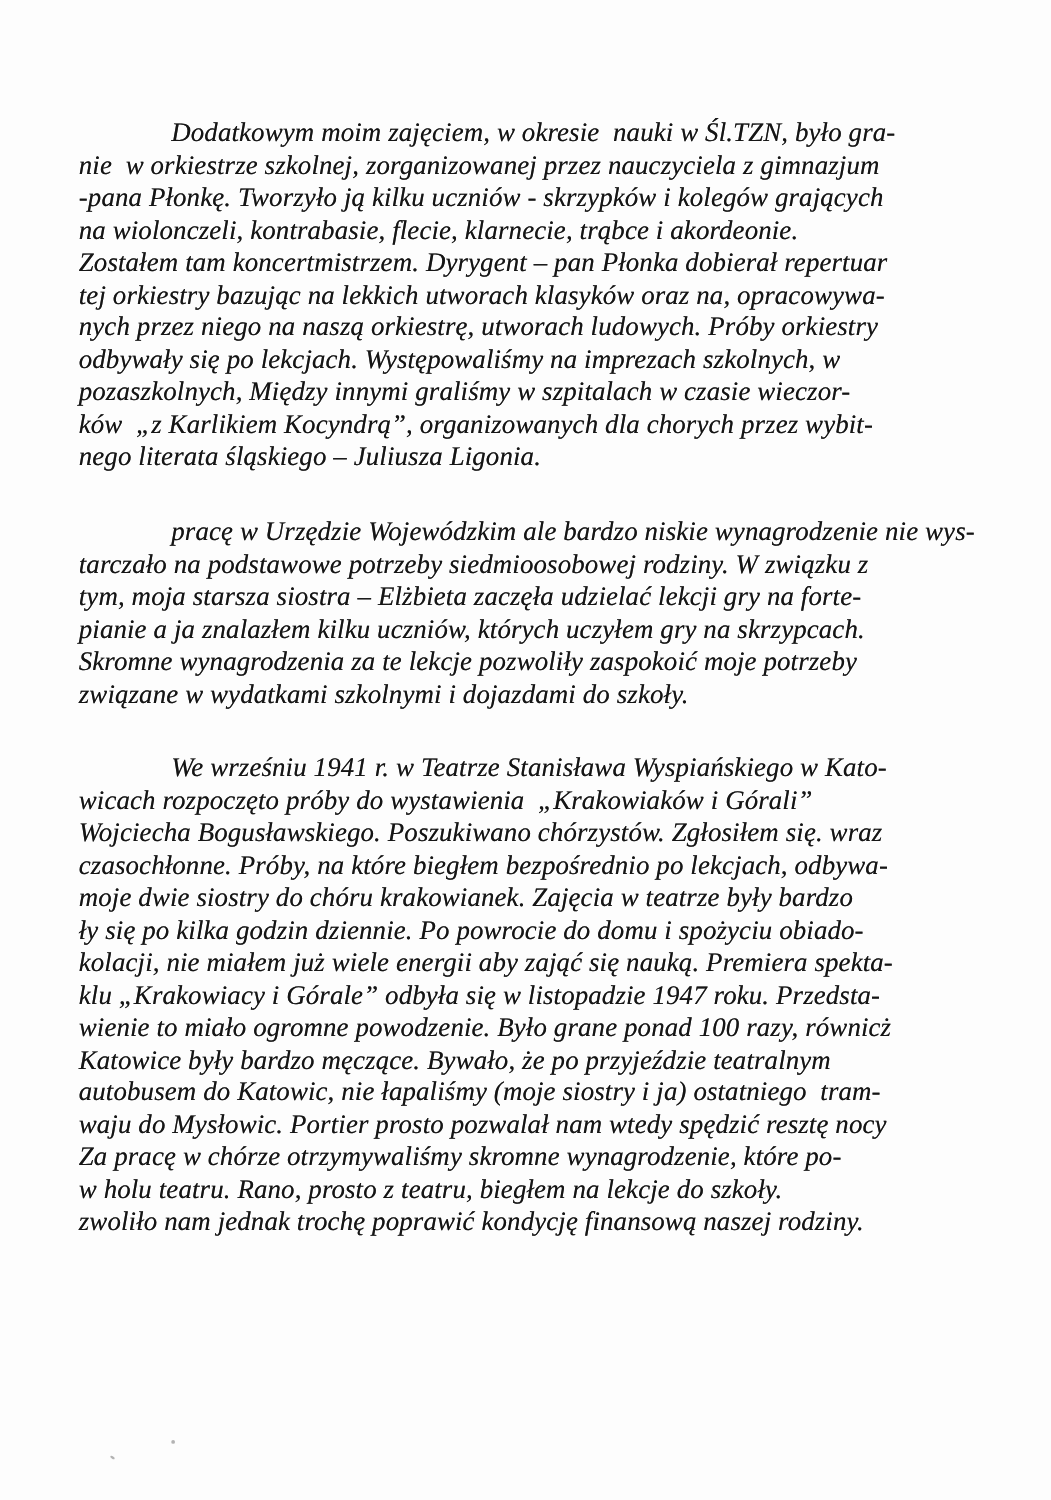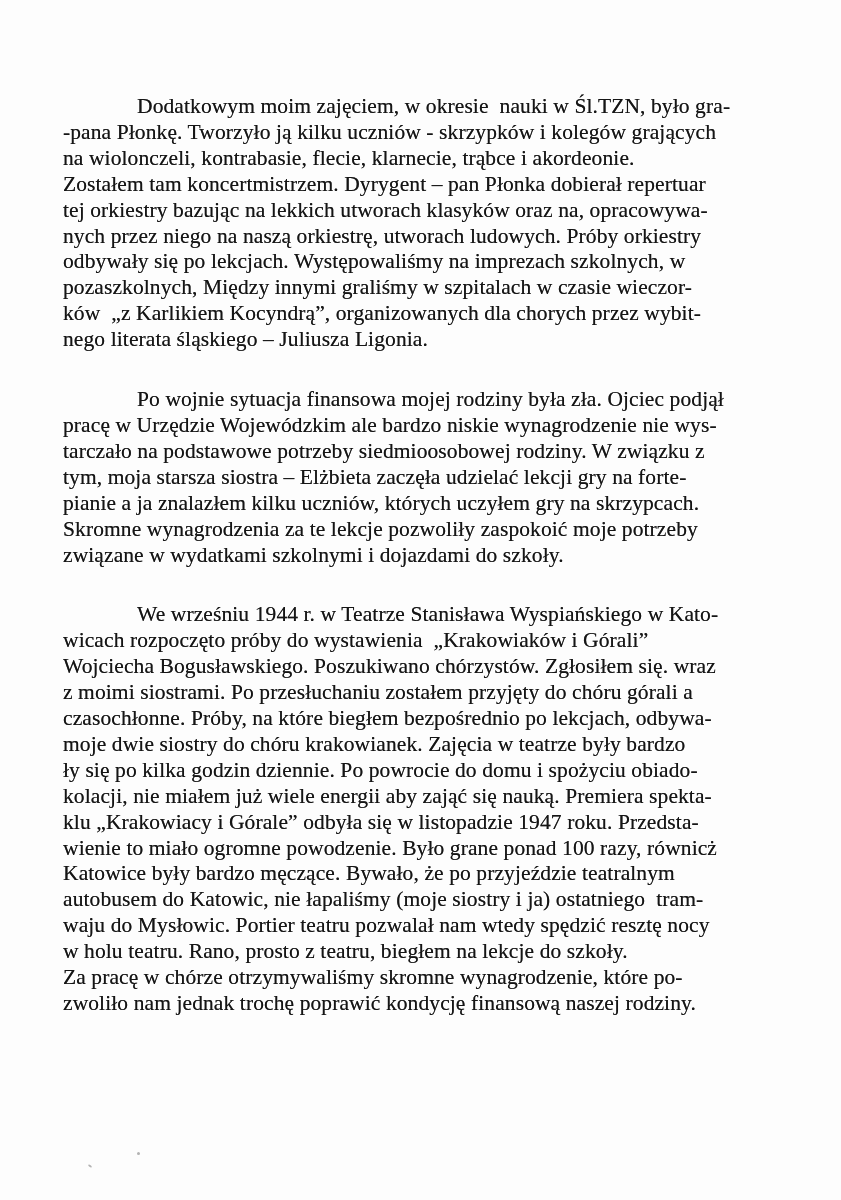--- a/index.html
+++ b/index.html
@@ -26,72 +26,72 @@
     line-height: 25.9px;
     letter-spacing: 0.1px;
     
     text-shadow: 0 0 0.5px rgba(10,10,10,0.65);
   }
   .paragraph { margin: 0; }
   .paragraph + .paragraph { margin-top: 34px; }
   .paragraph .line:first-child { text-indent: 74px; }
   .line {
     white-space: pre;
+    font-style: italic;
   }
   .speck {
     position: absolute;
     width: 3px;
     height: 3px;
     border-radius: 50%;
     background: rgba(40,40,40,0.35);
   }
   .speck.s2 { width: 4px; height: 2px; transform: rotate(35deg); }
 </style>
 </head>
 <body>
 
 <div class="page">
   <div class="textblock" id="doc">
       <div class="paragraph">
         <div class="line">Dodatkowym moim zajęciem, w okresie  nauki w Śl.TZN, było gra-</div>
+        <div class="line">nie  w orkiestrze szkolnej, zorganizowanej przez nauczyciela z gimnazjum</div>
         <div class="line">-pana Płonkę. Tworzyło ją kilku uczniów - skrzypków i kolegów grających</div>
         <div class="line">na wiolonczeli, kontrabasie, flecie, klarnecie, trąbce i akordeonie.</div>
         <div class="line">Zostałem tam koncertmistrzem. Dyrygent – pan Płonka dobierał repertuar</div>
         <div class="line">tej orkiestry bazując na lekkich utworach klasyków oraz na, opracowywa-</div>
         <div class="line">nych przez niego na naszą orkiestrę, utworach ludowych. Próby orkiestry</div>
         <div class="line">odbywały się po lekcjach. Występowaliśmy na imprezach szkolnych, w</div>
         <div class="line">pozaszkolnych, Między innymi graliśmy w szpitalach w czasie wieczor-</div>
         <div class="line">ków  „z Karlikiem Kocyndrą”, organizowanych dla chorych przez wybit-</div>
         <div class="line">nego literata śląskiego – Juliusza Ligonia.</div>
       </div>
       <div class="paragraph">
-        <div class="line">Po wojnie sytuacja finansowa mojej rodziny była zła. Ojciec podjął</div>
         <div class="line">pracę w Urzędzie Wojewódzkim ale bardzo niskie wynagrodzenie nie wys-</div>
         <div class="line">tarczało na podstawowe potrzeby siedmioosobowej rodziny. W związku z</div>
         <div class="line">tym, moja starsza siostra – Elżbieta zaczęła udzielać lekcji gry na forte-</div>
         <div class="line">pianie a ja znalazłem kilku uczniów, których uczyłem gry na skrzypcach.</div>
         <div class="line">Skromne wynagrodzenia za te lekcje pozwoliły zaspokoić moje potrzeby</div>
         <div class="line">związane w wydatkami szkolnymi i dojazdami do szkoły.</div>
       </div>
       <div class="paragraph">
-        <div class="line">We wrześniu 1944 r. w Teatrze Stanisława Wyspiańskiego w Kato-</div>
+        <div class="line">We wrześniu 1941 r. w Teatrze Stanisława Wyspiańskiego w Kato-</div>
         <div class="line">wicach rozpoczęto próby do wystawienia  „Krakowiaków i Górali”</div>
         <div class="line">Wojciecha Bogusławskiego. Poszukiwano chórzystów. Zgłosiłem się. wraz</div>
-        <div class="line">z moimi siostrami. Po przesłuchaniu zostałem przyjęty do chóru górali a</div>
         <div class="line">czasochłonne. Próby, na które biegłem bezpośrednio po lekcjach, odbywa-</div>
         <div class="line">moje dwie siostry do chóru krakowianek. Zajęcia w teatrze były bardzo</div>
         <div class="line">ły się po kilka godzin dziennie. Po powrocie do domu i spożyciu obiado-</div>
         <div class="line">kolacji, nie miałem już wiele energii aby zająć się nauką. Premiera spekta-</div>
         <div class="line">klu „Krakowiacy i Górale” odbyła się w listopadzie 1947 roku. Przedsta-</div>
         <div class="line">wienie to miało ogromne powodzenie. Było grane ponad 100 razy, równicż</div>
         <div class="line">Katowice były bardzo męczące. Bywało, że po przyjeździe teatralnym</div>
         <div class="line">autobusem do Katowic, nie łapaliśmy (moje siostry i ja) ostatniego  tram-</div>
-        <div class="line">waju do Mysłowic. Portier teatru pozwalał nam wtedy spędzić resztę nocy</div>
+        <div class="line">waju do Mysłowic. Portier prosto pozwalał nam wtedy spędzić resztę nocy</div>
+        <div class="line">Za pracę w chórze otrzymywaliśmy skromne wynagrodzenie, które po-</div>
         <div class="line">w holu teatru. Rano, prosto z teatru, biegłem na lekcje do szkoły.</div>
-        <div class="line">Za pracę w chórze otrzymywaliśmy skromne wynagrodzenie, które po-</div>
         <div class="line">zwoliło nam jednak trochę poprawić kondycję finansową naszej rodziny.</div>
       </div>
     </div>
   <div id="specks">
       <div class="speck" style="left: 137px; top: 1152px;"></div>
       <div class="speck s2" style="left: 88px; top: 1165px;"></div>
     </div>
 </div>
 
 </body></html>

